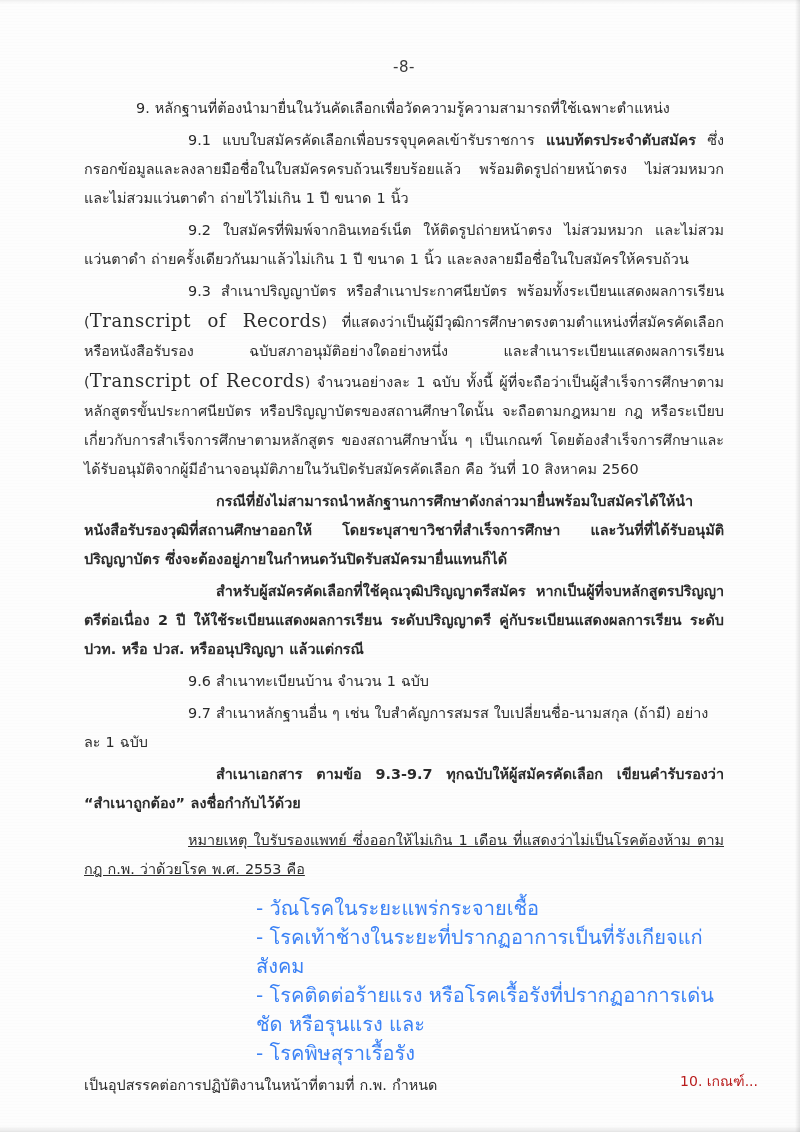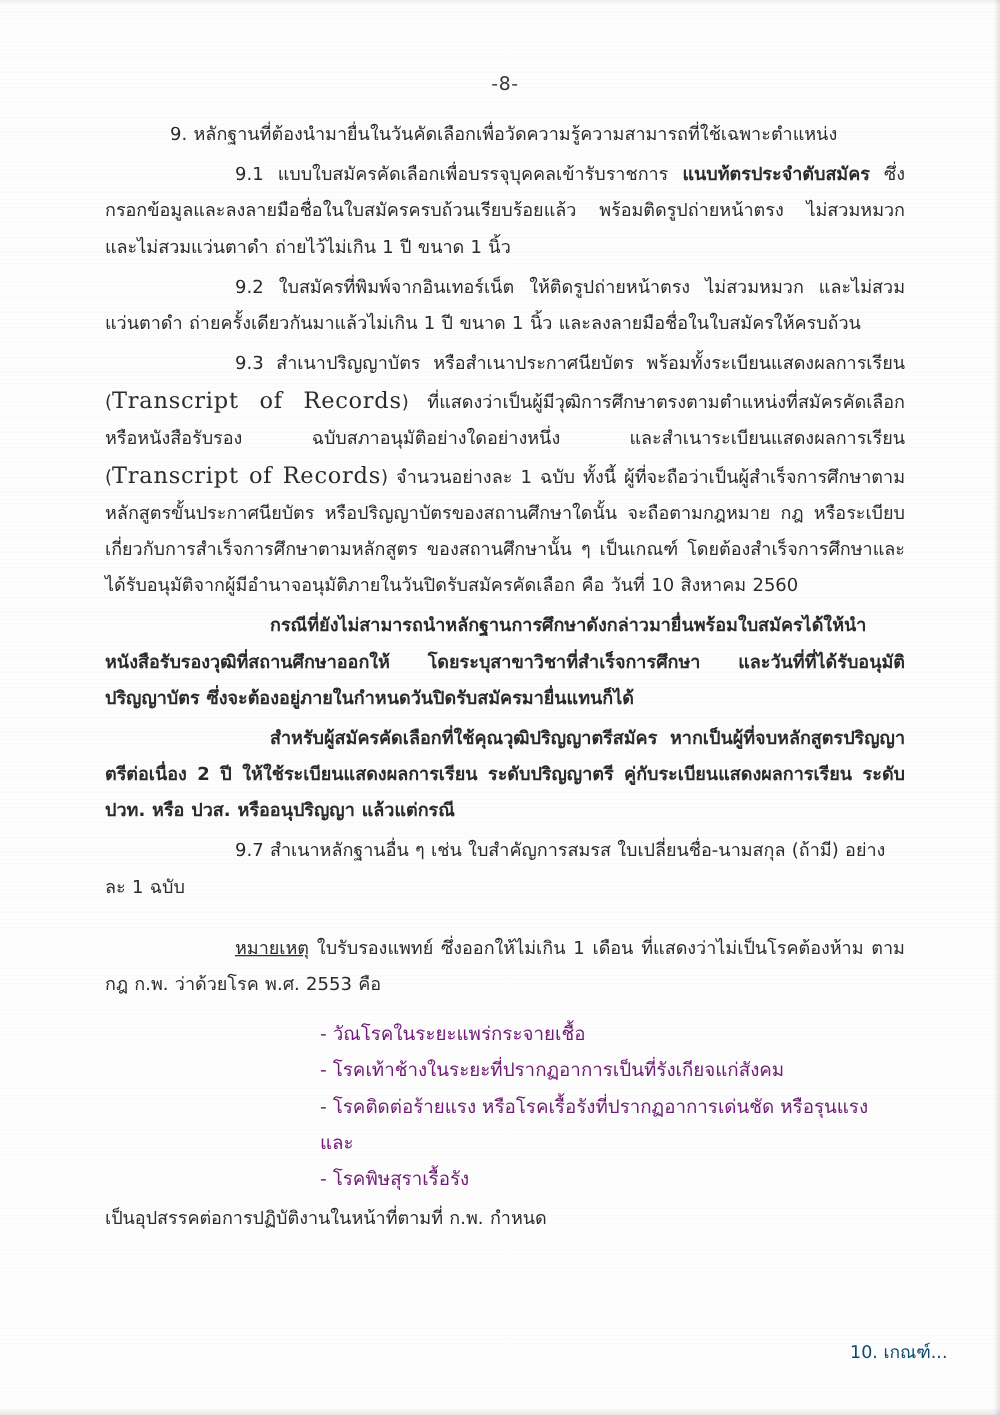--- a/index.html
+++ b/index.html
@@ -73,50 +73,50 @@
   .para.justify {
     text-align: justify;
     text-justify: inter-word;
   }
   .indent-1 { text-indent: 52px; }
   .indent-2 { text-indent: 104px; }
   .indent-3 { text-indent: 132px; font-weight: bold; }
   .indent-0 { text-indent: 0; }
 
   .gap-s { margin-top: 3px; }
-  .gap-m { margin-top: 20px; }
+  .gap-m { margin-top: 8px; text-decoration: underline; }
 
   b, .bold { font-weight: bold; }
   .underline { text-decoration: underline; }
 
   .latin {
     font-family: "DejaVu Serif", "Liberation Serif", serif;
     font-size: 18px;
     letter-spacing: 0.6px;
   }
 
   .bullet-list {
     list-style: none;
     margin: 10px 0 0 0;
     padding: 0;
   }
   .bullet-list li {
-    font-size: 15px;
+    font-size: 20px;
     line-height: 29px;
-    color: #701a75;
+    color: #3b82f6;
     padding-left: 172px;
     position: relative;
   }
 
   .footer-note {
     position: absolute;
     right: 42px;
     top: 1070px;
     font-size: 14px;
-    color: #0c4a6e;
+    color: #b91c1c;
   }
 
   
   .noise {
     position: absolute;
     inset: 0;
     pointer-events: none;
     opacity: 0.035;
     background-image:
       repeating-linear-gradient(0deg, rgba(0,0,0,0.5) 0px, rgba(0,0,0,0) 1px, rgba(0,0,0,0) 3px);
@@ -142,23 +142,25 @@
     <p class="para justify indent-2 gap-s">9.2 ใบสมัครที่พิมพ์จากอินเทอร์เน็ต  ให้ติดรูปถ่ายหน้าตรง  ไม่สวมหมวก และไม่สวมแว่นตาดำ ถ่ายครั้งเดียวกันมาแล้วไม่เกิน 1 ปี ขนาด 1 นิ้ว และลงลายมือชื่อในใบสมัครให้ครบถ้วน</p>
 
     <p class="para justify indent-2 gap-s"><span>9.3 สำเนาปริญญาบัตร  หรือสำเนาประกาศนียบัตร พร้อมทั้งระเบียนแสดงผลการเรียน (</span><span class="latin">Transcript of Records</span><span>) ที่แสดงว่าเป็นผู้มีวุฒิการศึกษาตรงตามตำแหน่งที่สมัครคัดเลือก หรือหนังสือรับรอง  ฉบับสภาอนุมัติอย่างใดอย่างหนึ่ง และสำเนาระเบียนแสดงผลการเรียน (</span><span class="latin">Transcript of Records</span><span>) จำนวนอย่างละ 1 ฉบับ ทั้งนี้ ผู้ที่จะถือว่าเป็นผู้สำเร็จการศึกษาตามหลักสูตรขั้นประกาศนียบัตร หรือปริญญาบัตรของสถานศึกษาใดนั้น จะถือตามกฎหมาย กฎ หรือระเบียบเกี่ยวกับการสำเร็จการศึกษาตามหลักสูตร ของสถานศึกษานั้น ๆ เป็นเกณฑ์ โดยต้องสำเร็จการศึกษาและได้รับอนุมัติจากผู้มีอำนาจอนุมัติภายในวันปิดรับสมัครคัดเลือก คือ วันที่ 10  สิงหาคม 2560</span></p>
 
     <p class="para justify indent-3 gap-s">กรณีที่ยังไม่สามารถนำหลักฐานการศึกษาดังกล่าวมายื่นพร้อมใบสมัครได้ให้นำหนังสือรับรองวุฒิที่สถานศึกษาออกให้  โดยระบุสาขาวิชาที่สำเร็จการศึกษา   และวันที่ที่ได้รับอนุมัติปริญญาบัตร  ซึ่งจะต้องอยู่ภายในกำหนดวันปิดรับสมัครมายื่นแทนก็ได้</p>
 
     <p class="para justify indent-3 gap-s">สำหรับผู้สมัครคัดเลือกที่ใช้คุณวุฒิปริญญาตรีสมัคร หากเป็นผู้ที่จบหลักสูตรปริญญาตรีต่อเนื่อง 2 ปี ให้ใช้ระเบียนแสดงผลการเรียน ระดับปริญญาตรี คู่กับระเบียนแสดงผลการเรียน ระดับ ปวท. หรือ ปวส. หรืออนุปริญญา แล้วแต่กรณี</p>
 
 
 
+    <p class="para indent-2 gap-s">9.6 สำเนาทะเบียนบ้าน  จำนวน 1 ฉบับ</p>
 
     <p class="para indent-2 gap-s">9.7 สำเนาหลักฐานอื่น ๆ เช่น ใบสำคัญการสมรส ใบเปลี่ยนชื่อ-นามสกุล (ถ้ามี) อย่างละ 1 ฉบับ</p>
 
+    <p class="para justify indent-3 gap-s">สำเนาเอกสาร ตามข้อ 9.3-9.7 ทุกฉบับให้ผู้สมัครคัดเลือก เขียนคำรับรองว่า “สำเนาถูกต้อง” ลงชื่อกำกับไว้ด้วย</p>
 
     <p class="para justify indent-2 gap-m"><span class="underline">หมายเหตุ</span><span> ใบรับรองแพทย์ ซึ่งออกให้ไม่เกิน 1 เดือน ที่แสดงว่าไม่เป็นโรคต้องห้าม ตามกฎ ก.พ. ว่าด้วยโรค พ.ศ. 2553 คือ</span></p>
 
     <ul class="bullet-list">
       <li>- วัณโรคในระยะแพร่กระจายเชื้อ</li>
       <li>- โรคเท้าช้างในระยะที่ปรากฏอาการเป็นที่รังเกียจแก่สังคม</li>
       <li>- โรคติดต่อร้ายแรง หรือโรคเรื้อรังที่ปรากฏอาการเด่นชัด หรือรุนแรง และ</li>
       <li>- โรคพิษสุราเรื้อรัง</li>
     </ul>
 

